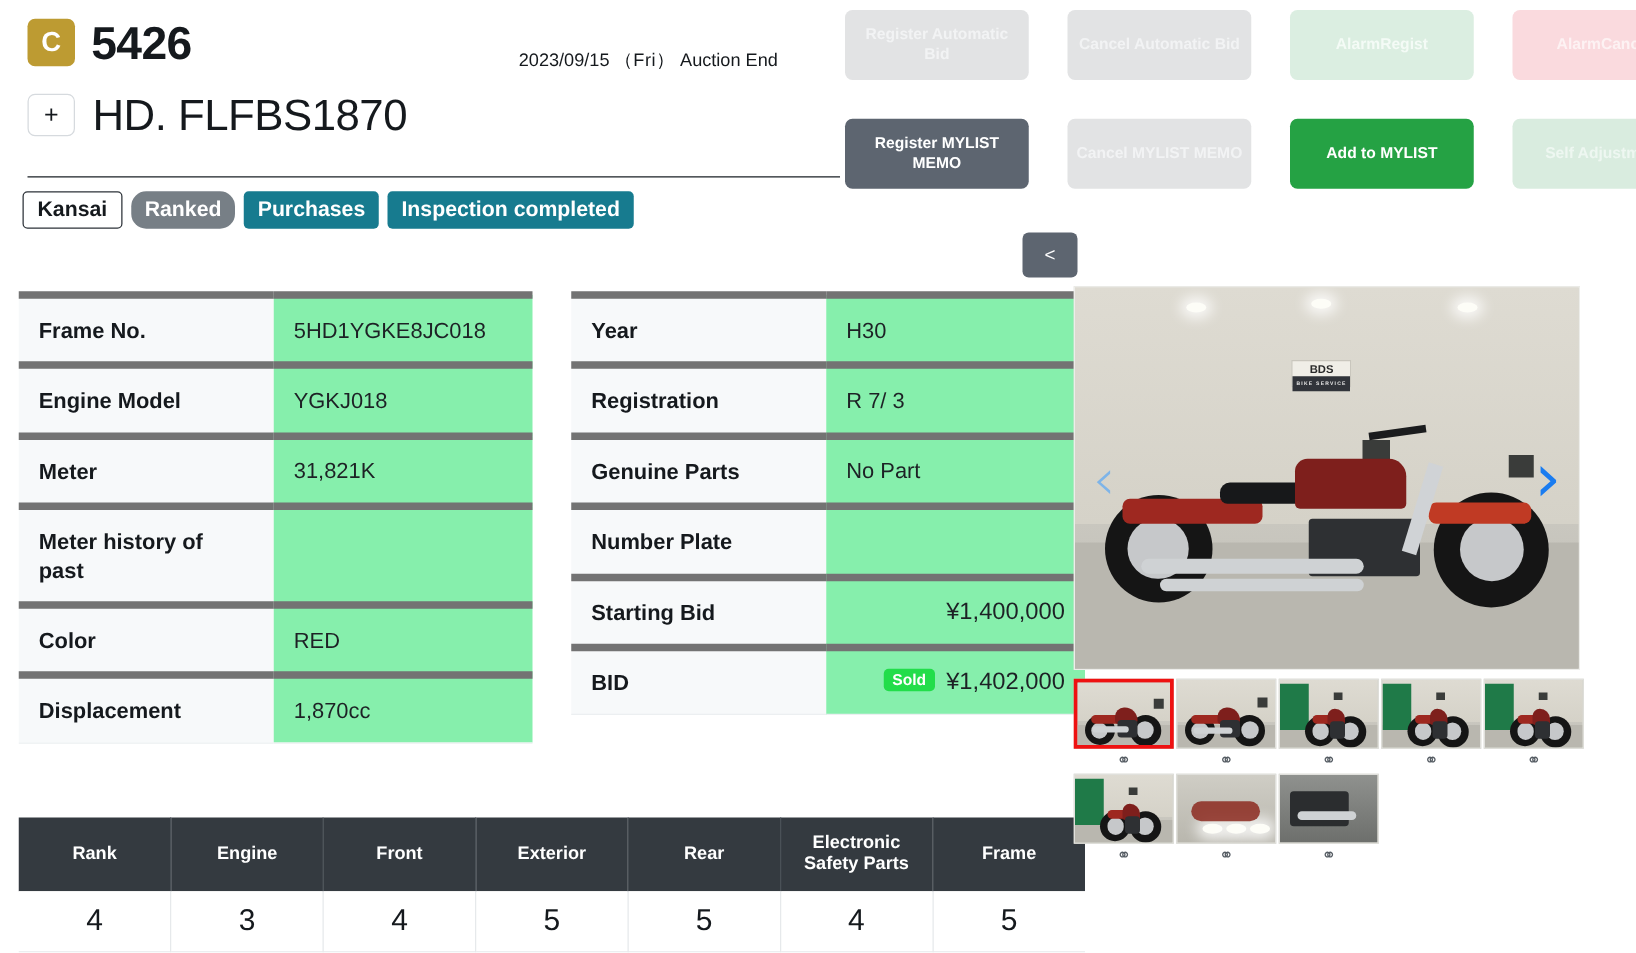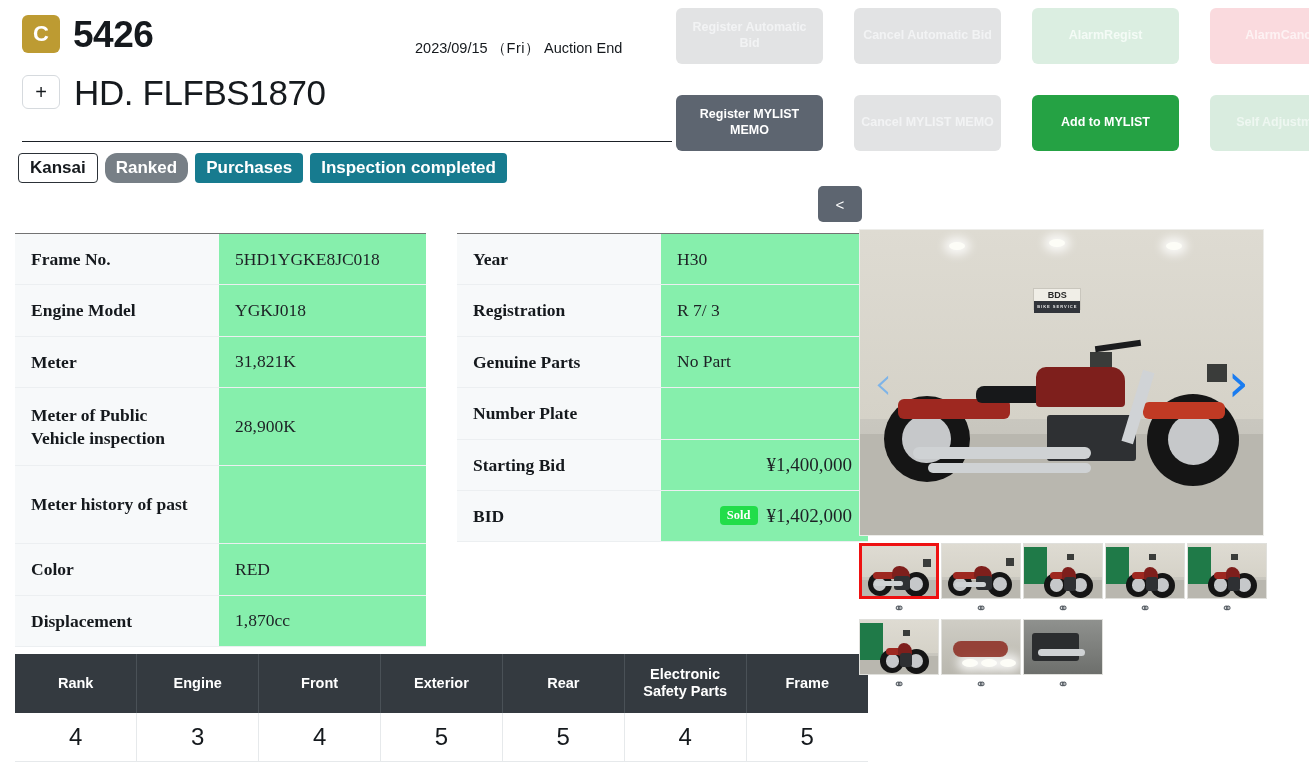--- a/index.html
+++ b/index.html
@@ -91,26 +91,25 @@
     background: #5d6570; color: #ffffff;
     display: flex; align-items: center; justify-content: center;
     font-size: 15px; cursor: pointer; border: none;
   }
 
   
   .spec-left  { position: absolute; left: 15px;  top: 233px; width: 411px; }
   .spec-right { position: absolute; left: 457px; top: 233px; width: 411px; }
   .spec-table { width: 100%; border-collapse: collapse; table-layout: fixed; }
   .spec-table td {
-    border-top: 1px solid #737373;
+    border-top: 6px solid #737373;
     border-bottom: 1px solid #eceff1;
     padding: 14px 16px;
     vertical-align: middle;
     font-size: 17.5px;
-    font-family: Liberation Serif, serif;
   }
   .spec-table .k {
     width: 204px; background: #f7f9fa; font-weight: 700; color: #15191d;
     line-height: 1.28;
   }
   .spec-table .v { background: #86efac; color: #1d2125; font-weight: 400; }
   .spec-table tr.h-tall .k, .spec-table tr.h-tall .v { height: 78px; }
   .v.num { text-align: right; padding-right: 16px; font-size: 19px; }
   .badge-sold {
     display: inline-block; background: #22dd4a; color: #ffffff;
@@ -239,24 +238,20 @@
             <td class="k">Frame No.</td>
             <td class="v">5HD1YGKE8JC018</td>
           </tr>
           <tr>
             <td class="k">Engine Model</td>
             <td class="v">YGKJ018</td>
           </tr>
           <tr>
             <td class="k">Meter</td>
             <td class="v">31,821K</td>
-          </tr>
-          <tr class="h-tall">
-            <td class="k">Meter of Public Vehicle inspection</td>
-            <td class="v">28,900K</td>
           </tr>
           <tr class="h-tall">
             <td class="k">Meter history of past</td>
             <td class="v"></td>
           </tr>
           <tr>
             <td class="k">Color</td>
             <td class="v">RED</td>
           </tr>
           <tr>

